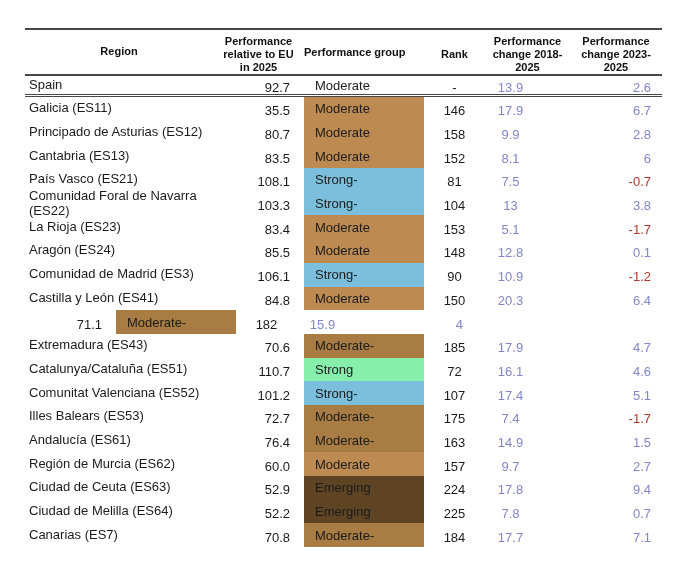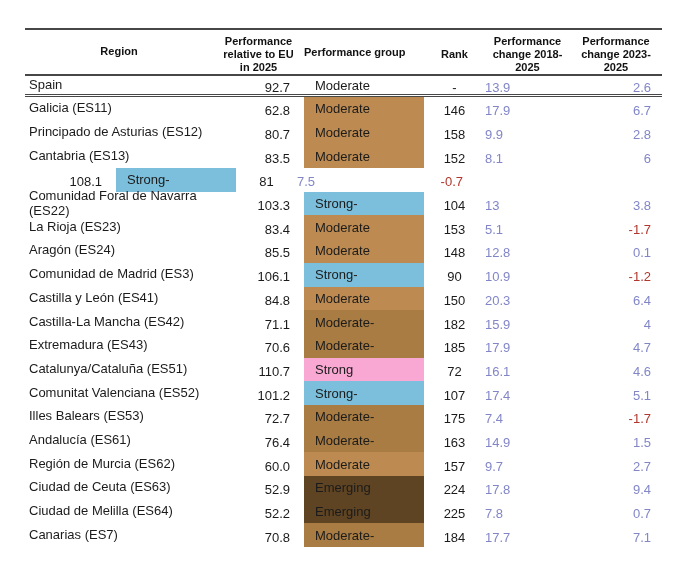--- a/index.html
+++ b/index.html
@@ -19,21 +19,21 @@
   }
   .thead .c { text-align:center; white-space:pre-line; padding:0 !important; }
   .row { display:flex; align-items:center; font-size:13px; color:#1b1b1b; }
   .row.spain { height:21px; border-bottom:3px double #474747; }
   .row.body { height:23.7px; }
   .c  { flex:none; }
   .c1 { width:188px; padding-left:4px;  transform:translateY(-1.5px); }
   .c2 { width:91px;  padding-right:14px; text-align:right; transform:translateY(1.5px); }
   .c3 { width:120px; padding-left:11px; height:100%; display:flex; align-items:center; transform:none;text-align:right; }
   .c4 { width:61px;  text-align:center; transform:translateY(1.5px); }
-  .c5 { width:85px;  padding-right:34px; text-align:left; transform:translateY(1.5px); }
+  .c5 { width:85px;  padding-right:34px; text-align:center; transform:translateY(1.5px); }
   .c6 { width:92px;  padding-right:11px; text-align:right; transform:translateY(1.5px); }
   .pos { color:var(--pos-color, #8286c7); }
   .neg { color:var(--neg-color, #b0372d); }
 </style>
 </head>
 <body>
 
 <div class="tbl">
 
   <div class="thead">
@@ -56,21 +56,21 @@
     <div class="c c2">92.7</div>
     <div class="c c3">Moderate</div>
     <div class="c c4">-</div>
     <div class="c c5 pos">13.9</div>
     <div class="c c6 pos">2.6</div>
   </div>
 
   <div id="tbody">
       <div class="row body">
         <div class="c c1">Galicia (ES11)</div>
-        <div class="c c2">62.8</div>
+        <div class="c c2">35.5</div>
         <div class="c c3" style="background: rgb(189, 139, 81);">Moderate</div>
         <div class="c c4">146</div>
         <div class="c c5 pos">17.9</div>
         <div class="c c6 pos">6.7</div>
       </div>
       <div class="row body">
         <div class="c c1">Principado de Asturias (ES12)</div>
         <div class="c c2">80.7</div>
         <div class="c c3" style="background: rgb(189, 139, 81);">Moderate</div>
         <div class="c c4">158</div>
@@ -79,20 +79,21 @@
       </div>
       <div class="row body">
         <div class="c c1">Cantabria (ES13)</div>
         <div class="c c2">83.5</div>
         <div class="c c3" style="background: rgb(189, 139, 81);">Moderate</div>
         <div class="c c4">152</div>
         <div class="c c5 pos">8.1</div>
         <div class="c c6 pos">6</div>
       </div>
       <div class="row body">
+        <div class="c c1">País Vasco (ES21)</div>
         <div class="c c2">108.1</div>
         <div class="c c3" style="background: rgb(123, 191, 220);">Strong-</div>
         <div class="c c4">81</div>
         <div class="c c5 pos">7.5</div>
         <div class="c c6 neg">-0.7</div>
       </div>
       <div class="row body">
         <div class="c c1">Comunidad Foral de Navarra (ES22)</div>
         <div class="c c2">103.3</div>
         <div class="c c3" style="background: rgb(123, 191, 220);">Strong-</div>
@@ -126,39 +127,38 @@
       </div>
       <div class="row body">
         <div class="c c1">Castilla y León (ES41)</div>
         <div class="c c2">84.8</div>
         <div class="c c3" style="background: rgb(189, 139, 81);">Moderate</div>
         <div class="c c4">150</div>
         <div class="c c5 pos">20.3</div>
         <div class="c c6 pos">6.4</div>
       </div>
       <div class="row body">
-        <div class="c c1">Castilla-La Mancha (ES42)</div>
         <div class="c c2">71.1</div>
         <div class="c c3" style="background: rgb(168, 124, 66);">Moderate-</div>
         <div class="c c4">182</div>
         <div class="c c5 pos">15.9</div>
         <div class="c c6 pos">4</div>
       </div>
       <div class="row body">
         <div class="c c1">Extremadura (ES43)</div>
         <div class="c c2">70.6</div>
         <div class="c c3" style="background: rgb(168, 124, 66);">Moderate-</div>
         <div class="c c4">185</div>
         <div class="c c5 pos">17.9</div>
         <div class="c c6 pos">4.7</div>
       </div>
       <div class="row body">
         <div class="c c1">Catalunya/Cataluña (ES51)</div>
         <div class="c c2">110.7</div>
-        <div class="c c3" style="background: #f9a8d4;">Strong</div>
+        <div class="c c3" style="background: #86efac;">Strong</div>
         <div class="c c4">72</div>
         <div class="c c5 pos">16.1</div>
         <div class="c c6 pos">4.6</div>
       </div>
       <div class="row body">
         <div class="c c1">Comunitat Valenciana (ES52)</div>
         <div class="c c2">101.2</div>
         <div class="c c3" style="background: rgb(123, 191, 220);">Strong-</div>
         <div class="c c4">107</div>
         <div class="c c5 pos">17.4</div>

